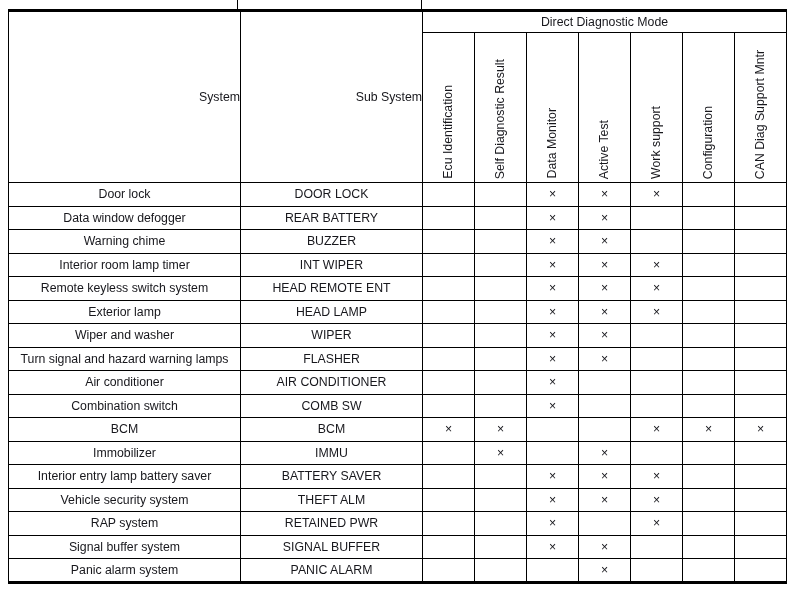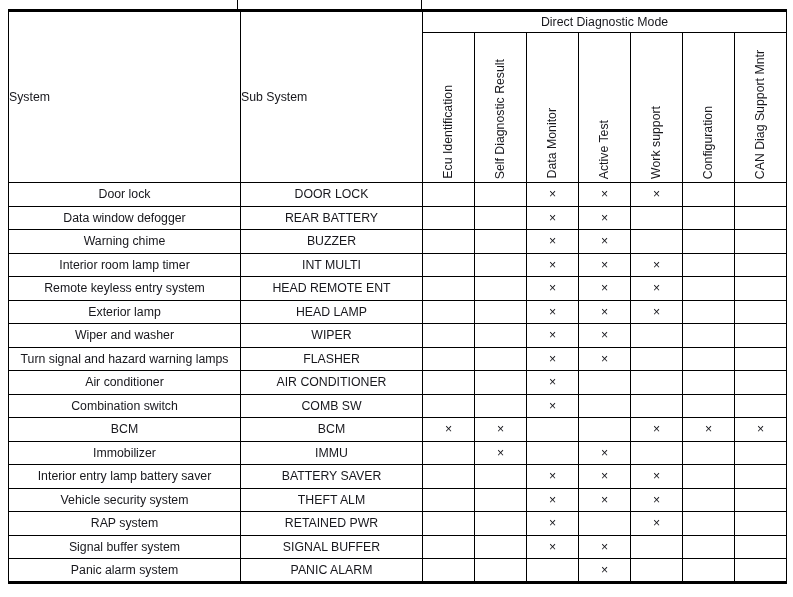--- a/index.html
+++ b/index.html
@@ -37,21 +37,21 @@
     font-weight:normal;
     font-size:12.3px;
     line-height:1.15;
     color:var(--text);
     overflow:hidden;
   }
   tr.group-row{height:22px;}
   tr.mode-row{height:150px;}
   tr.data-row{height:23.5px;}
   th.plainhead{
-    text-align:left;vertical-align:middle;
+    text-align:right;vertical-align:middle;
     border-bottom-width:2px;
   }
   th.grouphead{
     vertical-align:middle;
     border-right:0;
   }
   th.modehead{
     vertical-align:bottom;
     text-align:center;
     border-bottom-width:2px;
@@ -163,32 +163,32 @@
           <td class="mark"></td>
           <td class="mark">×</td>
           <td class="mark">×</td>
           <td class="mark"></td>
           <td class="mark"></td>
           <td class="mark no-right"></td>
         </tr>
 
   <tr class="data-row">
     <td class="sys no-left">Interior room lamp timer</td>
-    <td class="sub">INT MULTI</td>
-  <td class="mark"></td>
-          <td class="mark"></td>
-          <td class="mark">×</td>
-          <td class="mark">×</td>
-          <td class="mark">×</td>
-          <td class="mark"></td>
-          <td class="mark no-right"></td>
-        </tr>
-
-  <tr class="data-row">
-    <td class="sys no-left">Remote keyless entry system</td>
+    <td class="sub">INT WIPER</td>
+  <td class="mark"></td>
+          <td class="mark"></td>
+          <td class="mark">×</td>
+          <td class="mark">×</td>
+          <td class="mark">×</td>
+          <td class="mark"></td>
+          <td class="mark no-right"></td>
+        </tr>
+
+  <tr class="data-row">
+    <td class="sys no-left">Remote keyless switch system</td>
     <td class="sub">HEAD REMOTE ENT</td>
   <td class="mark"></td>
           <td class="mark"></td>
           <td class="mark">×</td>
           <td class="mark">×</td>
           <td class="mark">×</td>
           <td class="mark"></td>
           <td class="mark no-right"></td>
         </tr>
 

